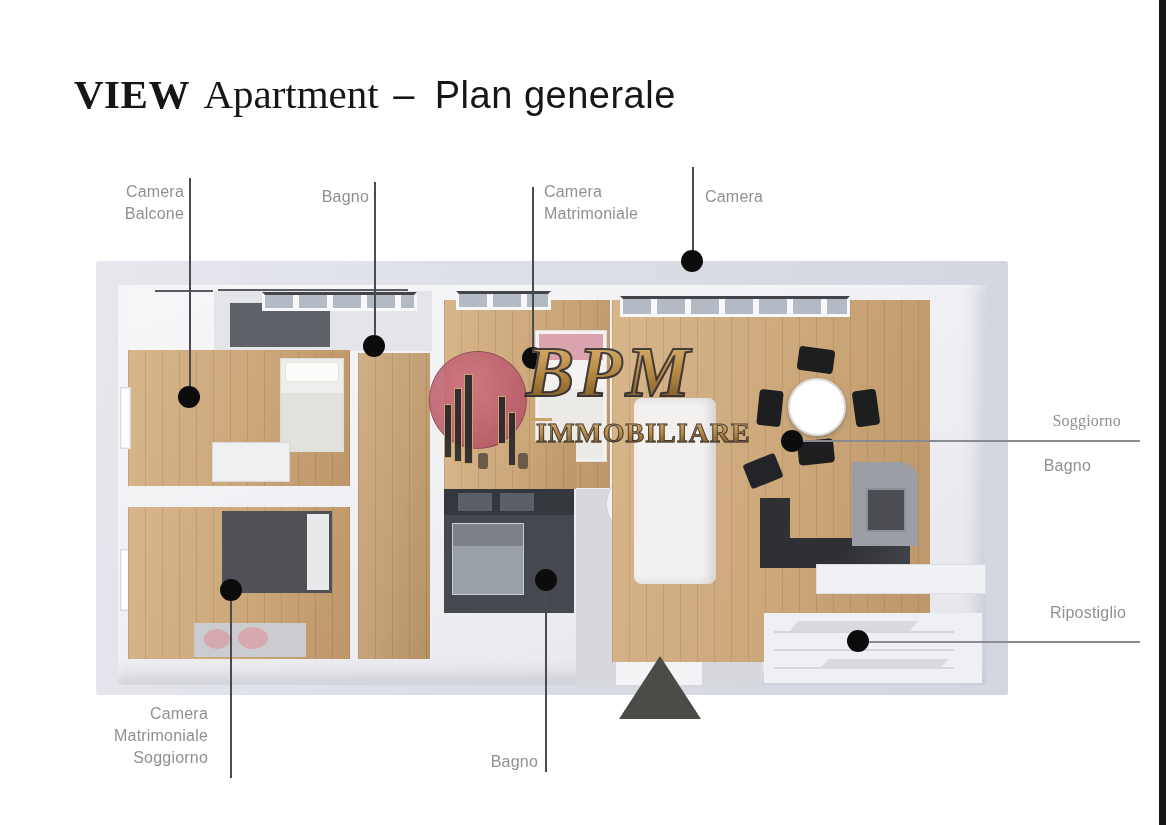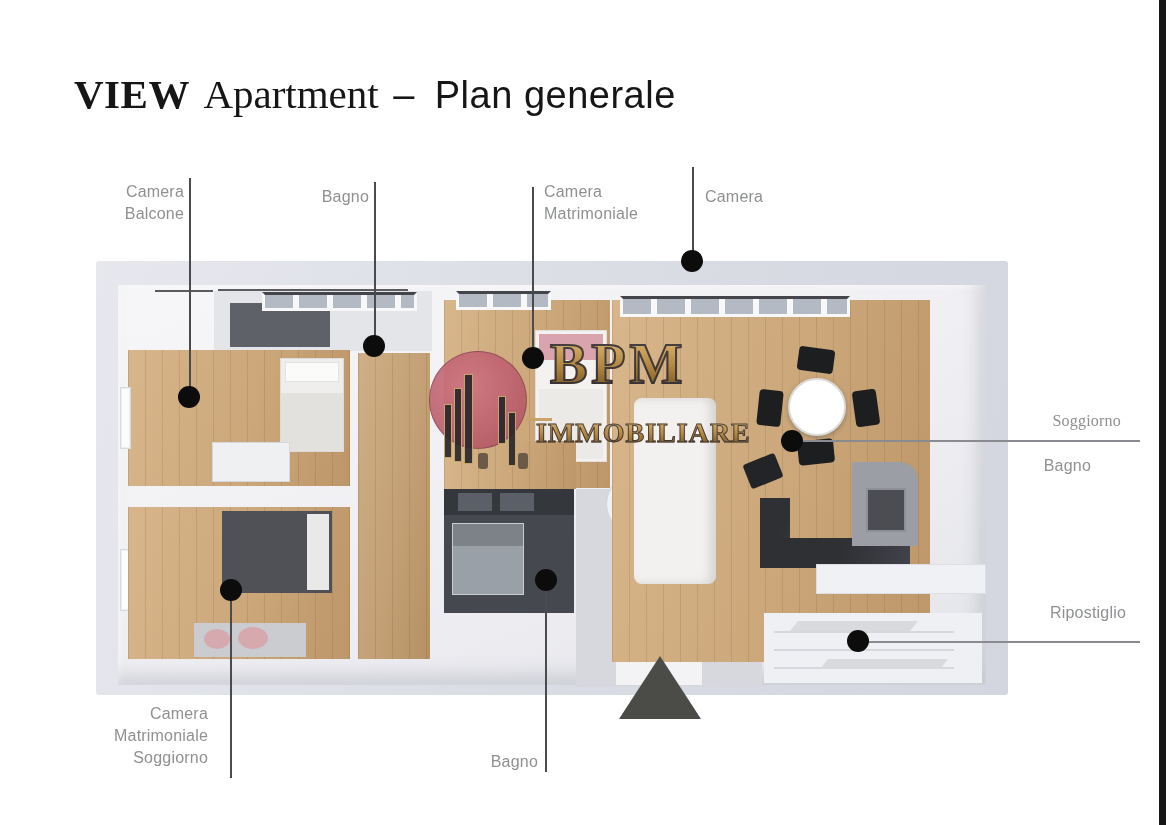--- a/index.html
+++ b/index.html
@@ -154,22 +154,22 @@
   .b2{left:12px;top:16px;width:6px;height:72px;}
   .b3{left:22px;top:2px;width:7px;height:88px;}
   .b4{left:56px;top:24px;width:6px;height:46px;}
   .b5{left:66px;top:40px;width:6px;height:52px;}
   .bbase{position:absolute;left:84px;top:46px;width:26px;height:3px;background:#c9a468;}
   .goldtext{font-family:"Liberation Serif",serif;font-weight:700;color:#ad8442;white-space:nowrap;}
   @supports (-webkit-background-clip:text){
     .goldtext{background:linear-gradient(180deg,#dab26c 8%,#b1853f 55%,#7a5a25 92%);
       -webkit-background-clip:text;background-clip:text;color:transparent;}
   }
-  #logo-acronym{position:absolute;left:550px;top:336px;font-size:56px;line-height:1;
-    letter-spacing:4px;-webkit-text-stroke:2px rgba(44,44,58,.85);}
+  #logo-acronym{position:absolute;left:526px;top:336px;font-size:72px;line-height:1;
+    letter-spacing:4px;font-style:italic;-webkit-text-stroke:2px rgba(44,44,58,.85);}
   #logo-word{position:absolute;left:536px;top:419px;font-size:28px;line-height:1;
     letter-spacing:1px;-webkit-text-stroke:1px rgba(44,44,58,.8);}
 
   
   #right-strip{position:absolute;left:1159px;top:0;width:7px;height:825px;background:#161616;}
 </style>
 </head>
 <body>
 
 <div id="stage">

